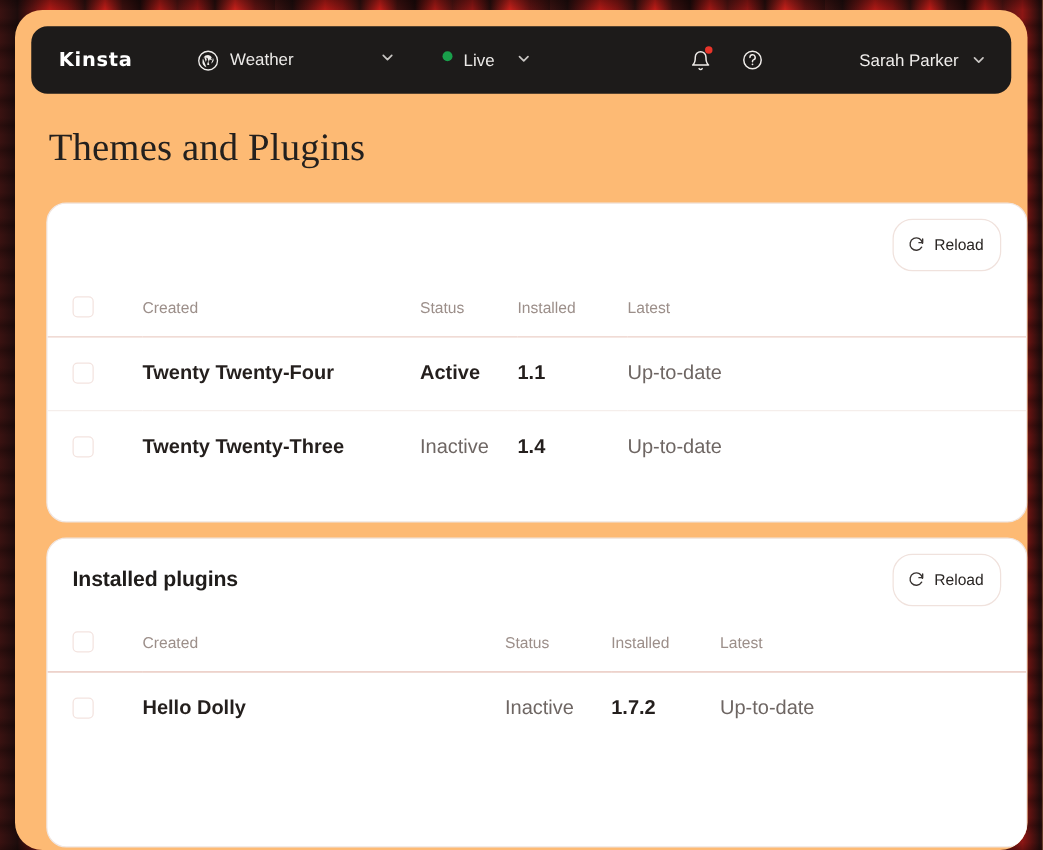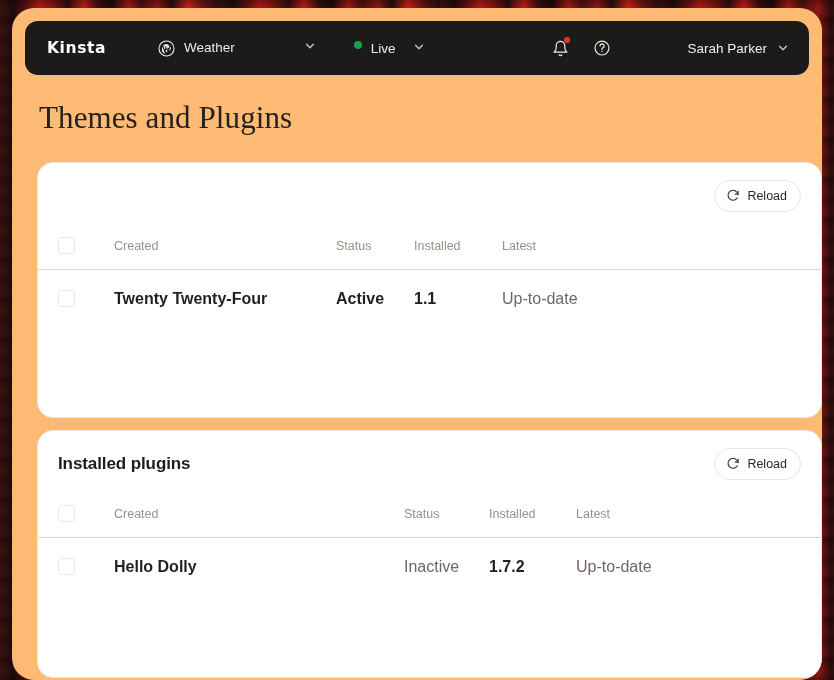--- a/index.html
+++ b/index.html
@@ -172,21 +172,21 @@
     font-weight: 700;
     color: #1f1c1a;
     letter-spacing: -0.1px;
   }
   .card-head-spacer { flex: 1; }
 
   .reload-btn {
     display: flex;
     align-items: center;
     gap: 7px;
-    height: 32px;
+    height: 42px;
     padding: 0 13px 0 11px;
     border: 1px solid #f0e2dd;
     border-radius: 16px;
     background: #fff;
     font-size: 12.5px;
     color: #2a2624;
     cursor: pointer;
   }
 
   
@@ -343,20 +343,29 @@
         </tr>
       </thead>
       <tbody>
         <tr>
           <td class="cb">
             <span class="checkbox"></span>
           </td>
           <td class="name">Twenty Twenty-Four</td>
           <td class="status-active">Active</td>
           <td class="version">1.1</td>
+          <td class="latest">Up-to-date</td>
+        </tr>
+        <tr>
+          <td class="cb">
+            <span class="checkbox"></span>
+          </td>
+          <td class="name">Twenty Twenty-Three</td>
+          <td class="status-inactive">Inactive</td>
+          <td class="version">1.4</td>
           <td class="latest">Up-to-date</td>
         </tr>
       </tbody>
     </table>
   </div>
 
   <div class="card" id="card-plugins">
     <div class="card-head">
       <div class="card-title">Installed plugins</div>
       <div class="card-head-spacer"></div>

